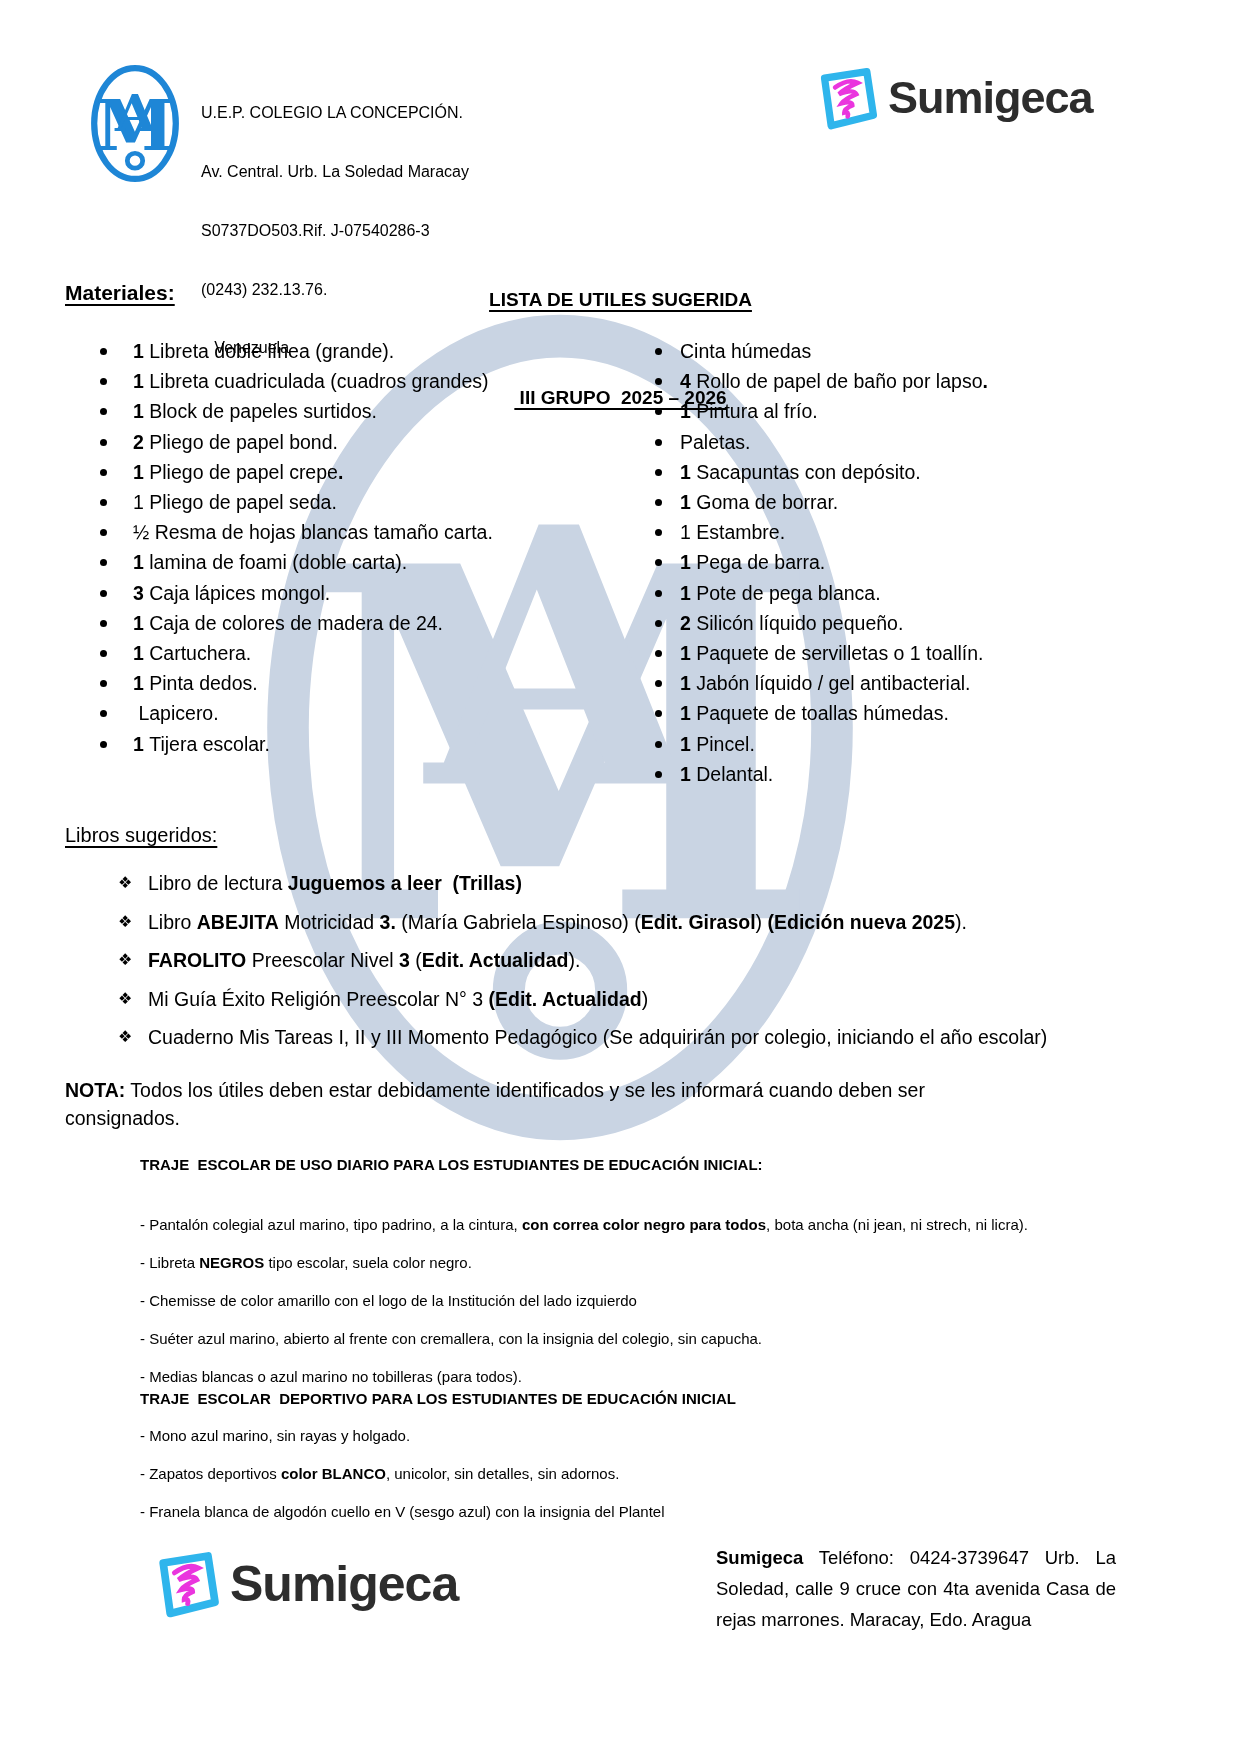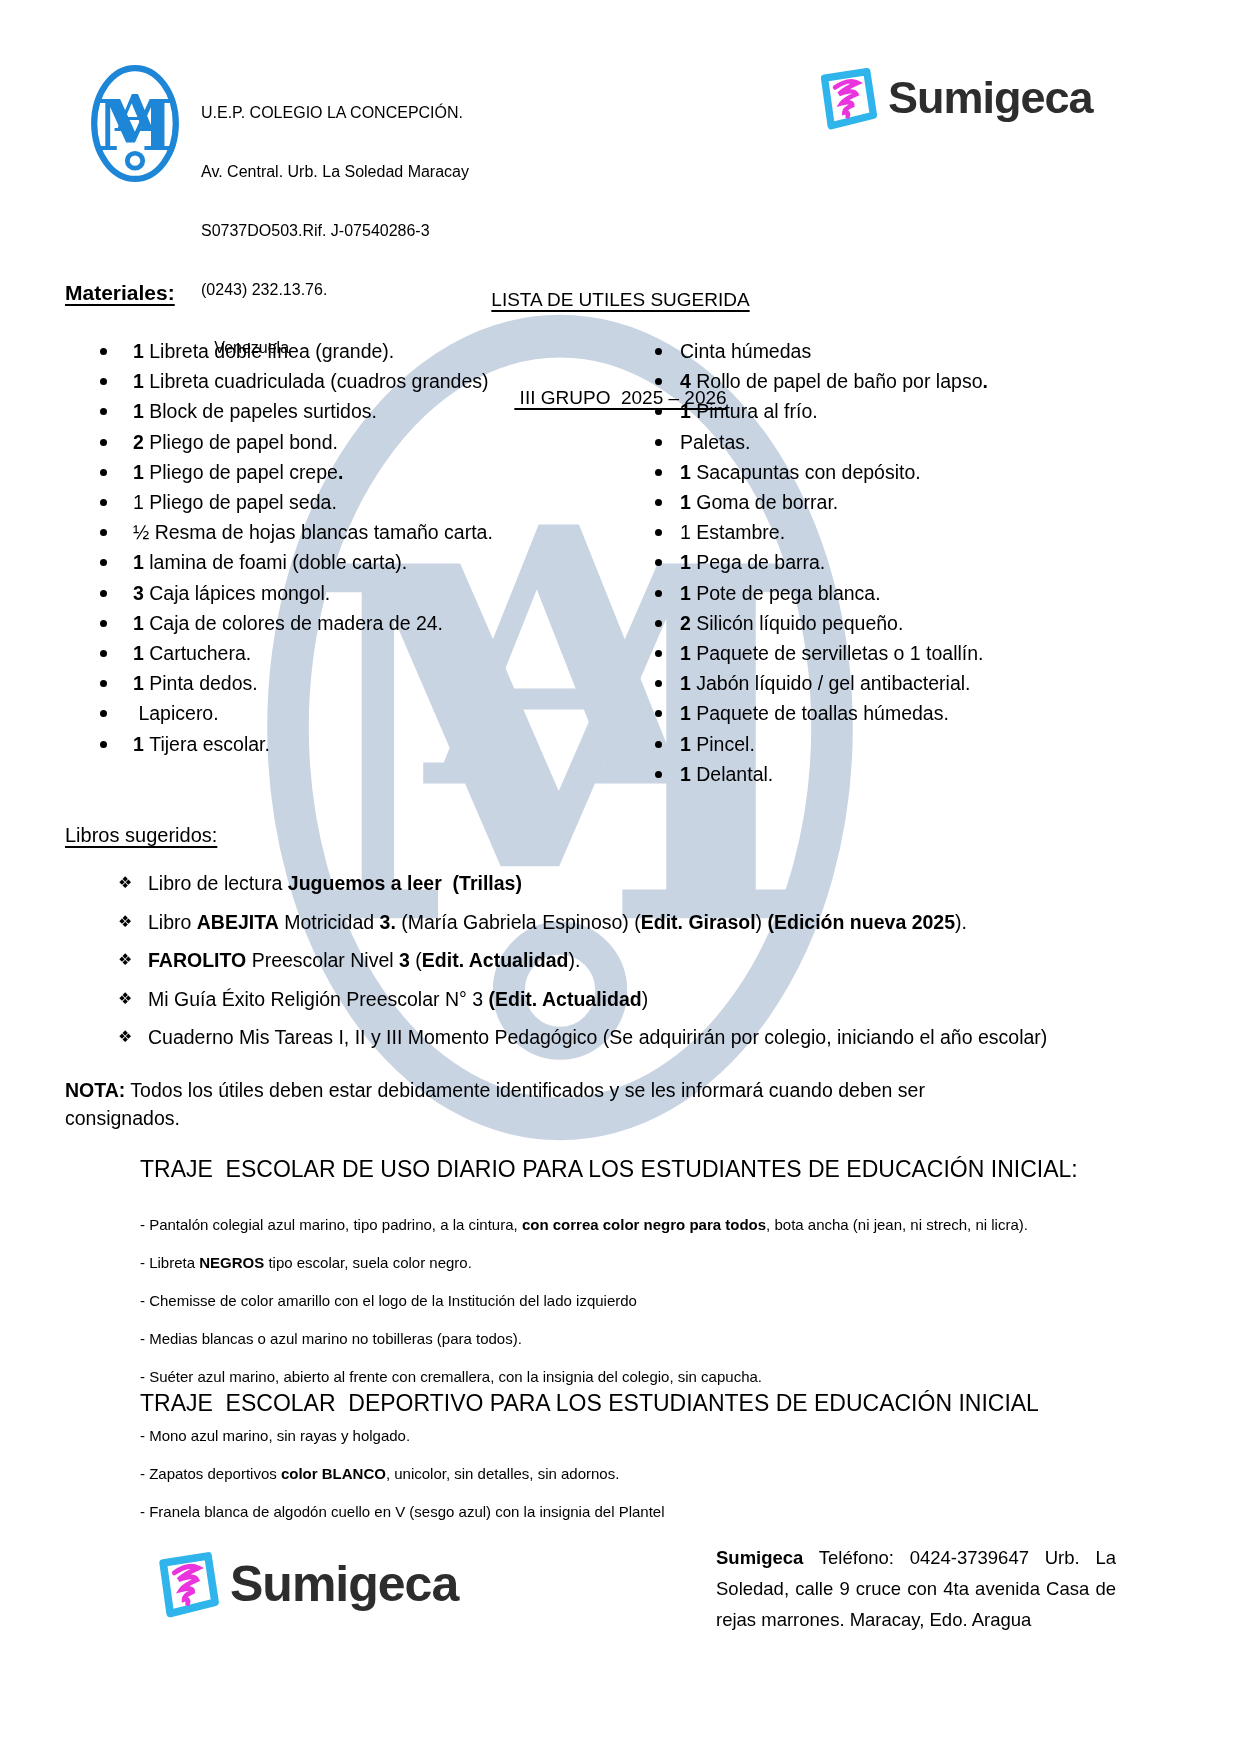--- a/index.html
+++ b/index.html
@@ -28,21 +28,21 @@
   .school-info{position:absolute;left:201px;top:64px;font-size:16px;line-height:19.6px;white-space:pre;}
   .brand{display:flex;align-items:center;}
   .brand-top{position:absolute;left:814px;top:64px;height:68px;}
   .brand-top .brand-icon{width:66px;height:66px;}
   .brand-top .brand-text{font-size:45px;}
   .brand-text{font-weight:bold;color:#2d2d2d;letter-spacing:-1px;margin-left:8px;}
   .brand-icon{display:block;}
 
   
   .title{position:absolute;left:0;top:219px;width:1241px;text-align:center;
-         font-size:19px;font-weight:normal;line-height:32.5px;white-space:pre;}
+         font-size:19px;font-weight:bold;line-height:32.5px;white-space:pre;}
 
   
   .h-materials{position:absolute;left:65px;top:281px;font-size:21px;font-weight:bold;}
   .h-books{position:absolute;left:65px;top:824px;font-size:20px;font-weight:normal;}
 
   
   ul.materials{list-style:none;margin:0;padding:0;position:absolute;top:336px;font-size:19.5px;}
   ul.materials.col-left{left:98px;}
   ul.materials.col-right{left:653px;}
   ul.materials li{position:relative;line-height:30.2px;white-space:pre;}
@@ -55,21 +55,21 @@
   
   ul.books{list-style:none;margin:0;padding:0;position:absolute;left:118px;top:869px;font-size:19.5px;}
   ul.books li{position:relative;padding-left:30px;line-height:28px;margin-bottom:10.6px;max-width:1050px;}
   ul.books li::before{content:"\2756";position:absolute;left:0;top:0;font-size:16px;}
   ul.books li:last-child{width:975px;text-align:justify;}
 
   
   .nota{position:absolute;left:65px;top:1076px;width:960px;margin:0;font-size:19.5px;line-height:28px;}
 
   
-  .uniform-heading{position:absolute;font-size:23px;font-weight:normal;white-space:pre;}
+  .uniform-heading{position:absolute;font-size:15px;font-weight:bold;white-space:pre;}
   .uniform-heading.daily{left:140px;top:1156px;}
   .uniform-body{position:absolute;font-size:15px;line-height:38px;}
   .uniform-body.daily{left:140px;top:1206px;width:1044px;}
   .uniform-body.daily p:first-child{width:1014px;text-align:justify;}
   .uniform-heading.sport{left:140px;top:1390px;}
   .uniform-body.sport{left:140px;top:1417px;width:1044px;}
   .uniform-body p{margin:0;}
 
   
   .brand-footer{position:absolute;left:152px;top:1548px;height:72px;}
@@ -170,22 +170,22 @@
         <li><span>Cuaderno Mis Tareas I, II y III Momento Pedagógico (Se adquirirán por colegio, iniciando el año escolar)</span></li>
       </ul>
 
     <p class="nota"><span class="b">NOTA:</span><span> Todos los útiles deben estar debidamente identificados y se les informará cuando deben ser consignados.</span></p>
 
     <div class="uniform-heading daily">TRAJE&nbsp; ESCOLAR DE USO DIARIO PARA LOS ESTUDIANTES DE EDUCACIÓN INICIAL:</div>
     <div class="uniform-body daily">
         <p><span>- Pantalón colegial azul marino, tipo padrino, a la cintura, </span><span class="b">con correa color negro para todos</span><span>, bota ancha (ni jean, ni strech, ni licra).</span></p>
         <p><span>- Libreta </span><span class="b">NEGROS</span><span> tipo escolar, suela color negro.</span></p>
         <p><span>- Chemisse de color amarillo con el logo de la Institución del lado izquierdo</span></p>
+        <p><span>- Suéter azul marino, abierto al frente con cremallera, con la insignia del colegio, sin capucha.</span></p>
         <p><span>- Medias blancas o azul marino no tobilleras (para todos).</span></p>
-        <p><span>- Suéter azul marino, abierto al frente con cremallera, con la insignia del colegio, sin capucha.</span></p>
       </div>
 
     <div class="uniform-heading sport">TRAJE&nbsp; ESCOLAR&nbsp; DEPORTIVO PARA LOS ESTUDIANTES DE EDUCACIÓN INICIAL</div>
     <div class="uniform-body sport">
         <p><span>- Mono azul marino, sin rayas y holgado.</span></p>
         <p><span>- Zapatos deportivos </span><span class="b">color BLANCO</span><span>, unicolor, sin detalles, sin adornos.</span></p>
         <p><span>- Franela blanca de algodón cuello en V (sesgo azul) con la insignia del Plantel</span></p>
       </div>
 
     <div class="brand brand-footer">

